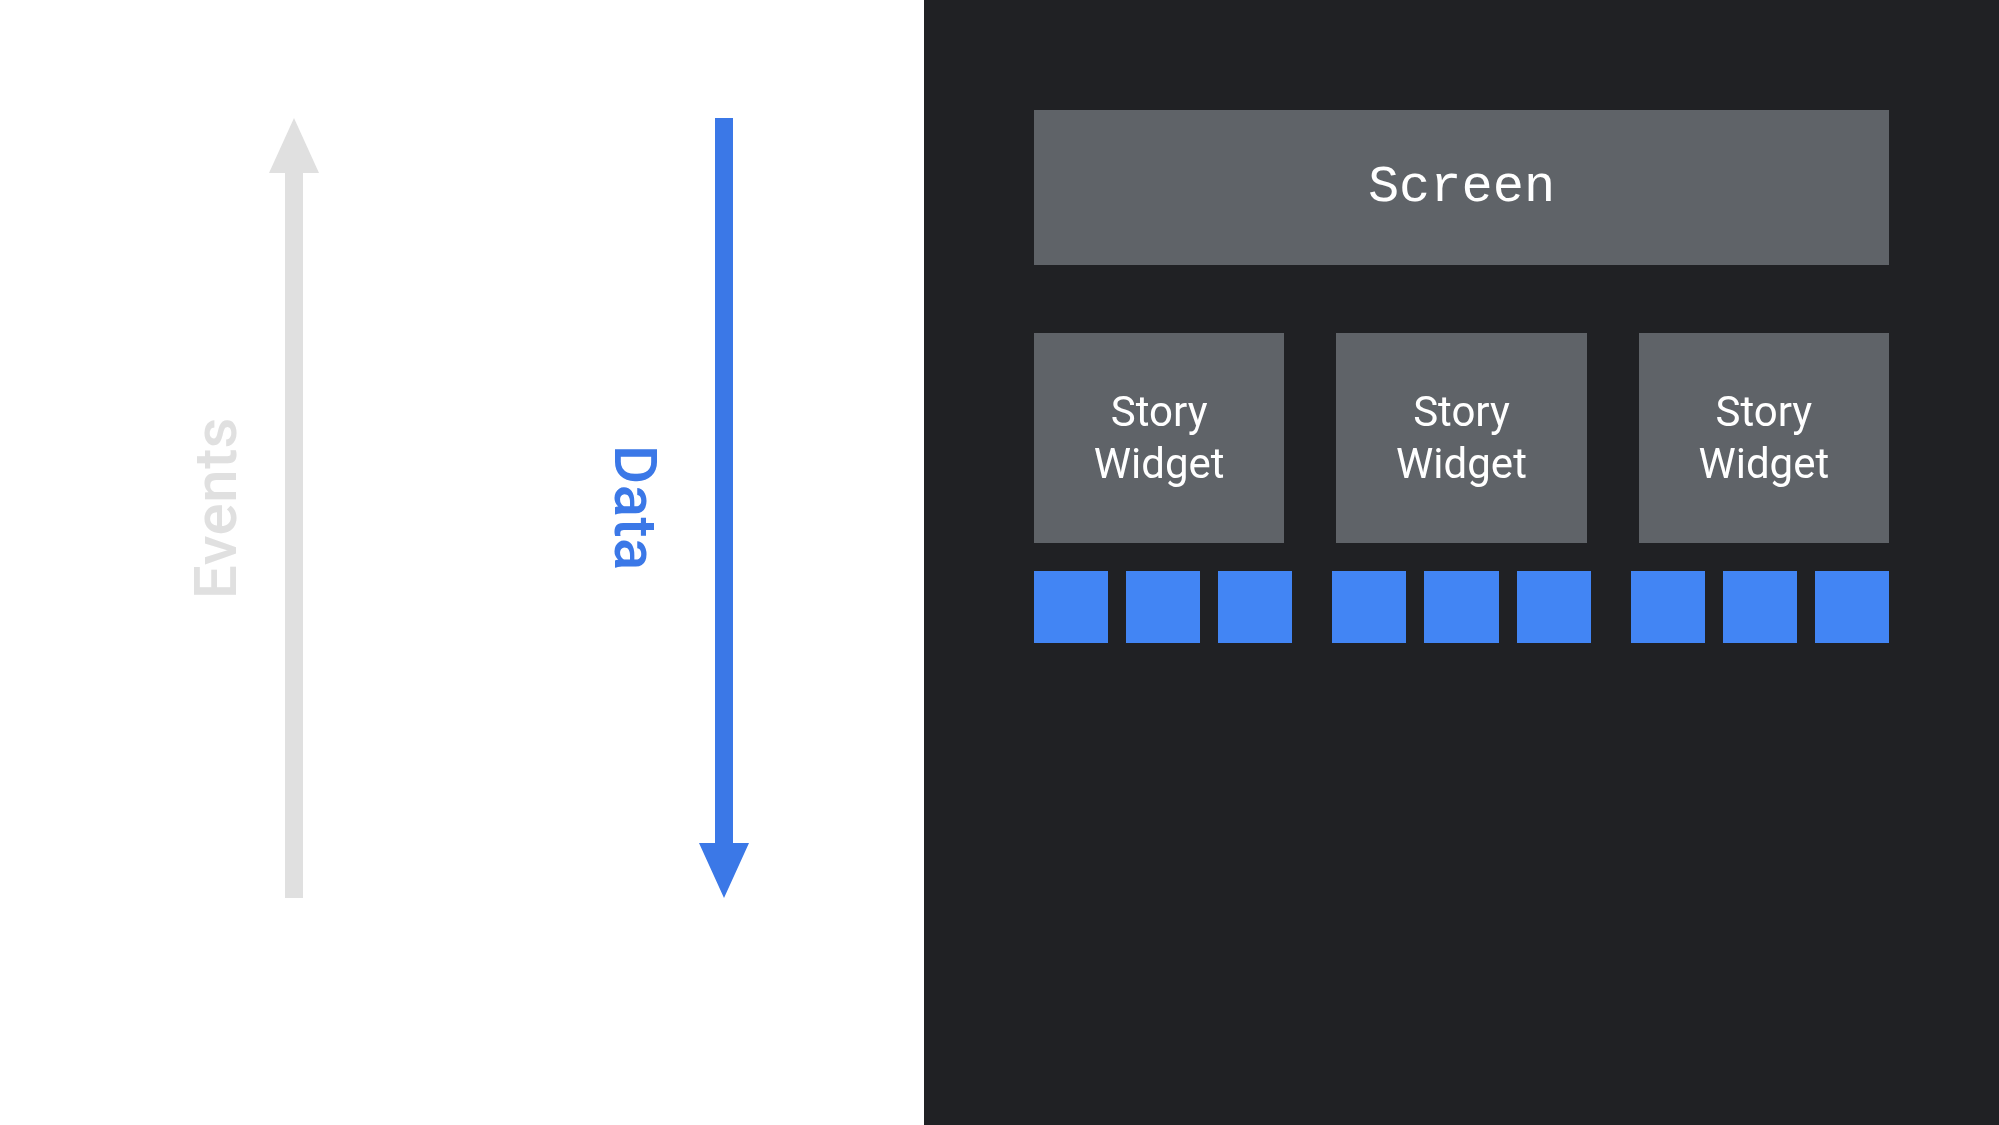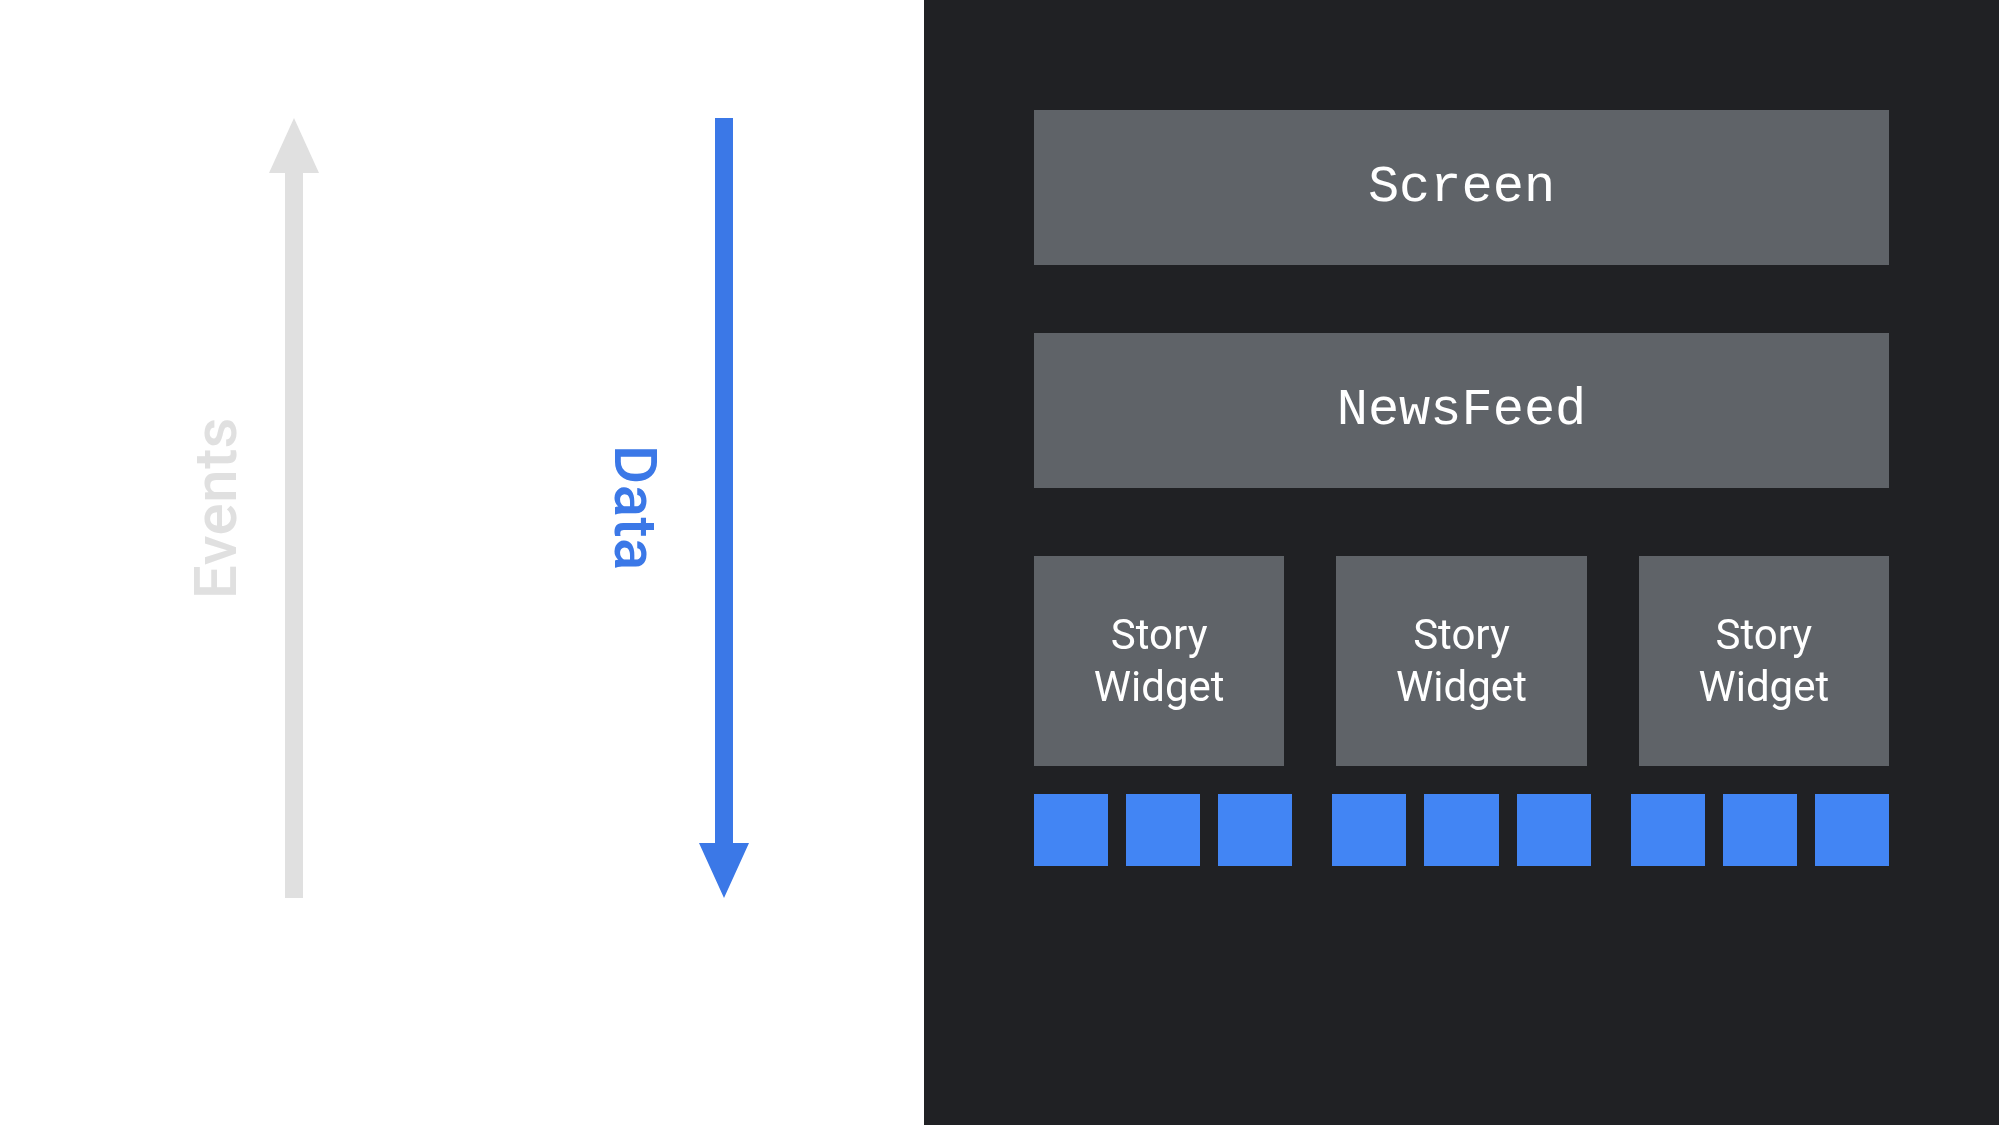--- a/index.html
+++ b/index.html
@@ -124,23 +124,20 @@
 
   </div>
 
   <div class="right-panel">
     <div class="col">
 
       <div class="box box-wide">
         <span>Screen</span>
       </div>
 
-      <div class="box box-wide">
-        <span>NewsFeed</span>
-      </div>
 
       <div class="row">
         <div class="box box-small">
           <span style="white-space:pre-line">Story
 Widget</span>
         </div>
         <div class="box box-small">
           <span style="white-space:pre-line">Story
 Widget</span>
         </div>

